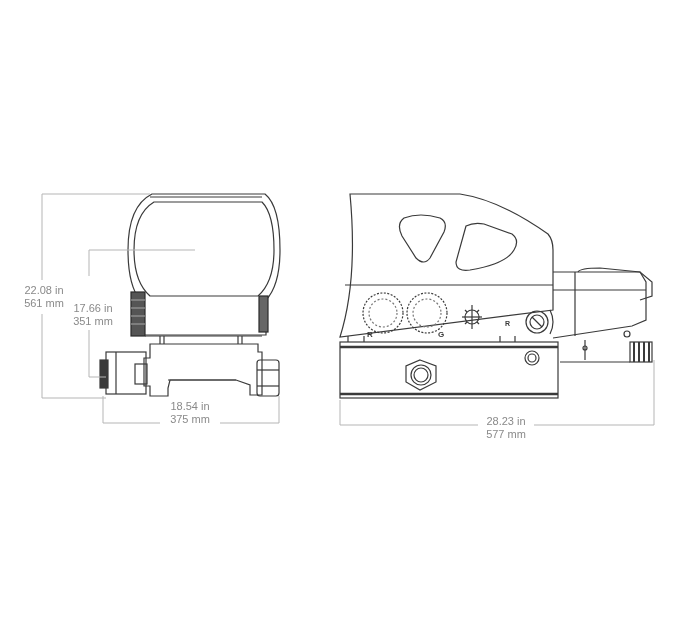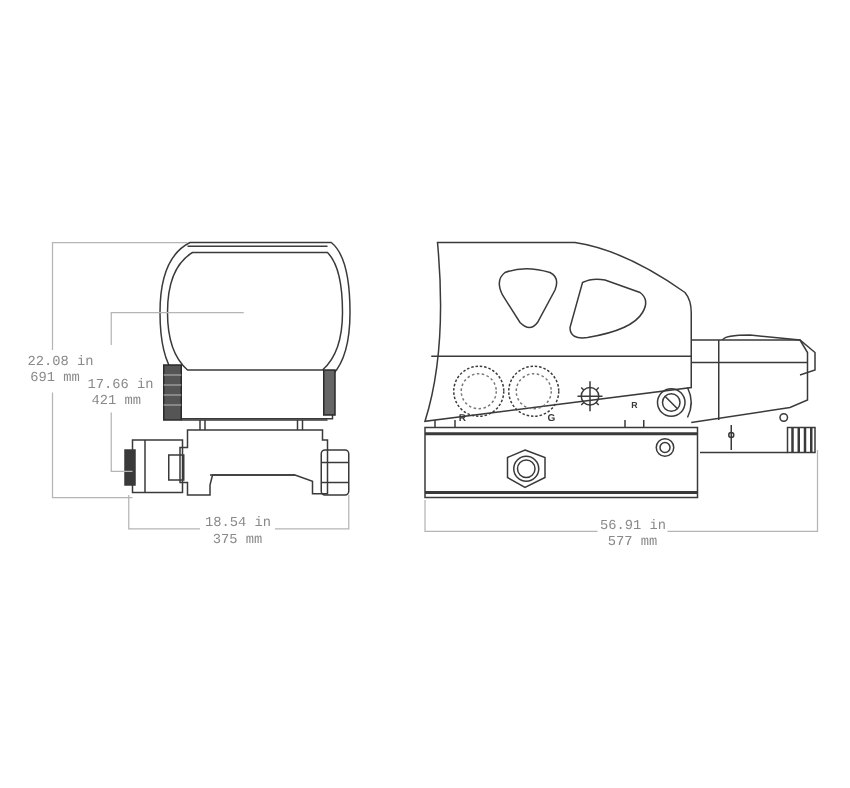--- a/index.html
+++ b/index.html
@@ -1,18 +1,18 @@
 <!DOCTYPE html>
 <html><head>
 <meta charset="utf-8">
 <style>
   html, body { margin: 0; padding: 0; background: #ffffff; }
   body { width: 680px; height: 630px; position: relative; overflow: hidden; font-family: "Liberation Sans", sans-serif; }
   svg { position: absolute; left: 0; top: 0; }
-  .dim-label { position: absolute; font-family: Liberation Mono, monospace; font-size: 11px; color: #8a8a8a; line-height: 13px; text-align: center; white-space: nowrap; }
+  .dim-label { position: absolute; font-family: Liberation Sans, sans-serif; font-size: 11px; color: #8a8a8a; line-height: 13px; text-align: center; white-space: nowrap; }
 </style>
 </head>
 <body>
 
 <svg width="680" height="630" viewBox="0 0 680 630">
 
   <g fill="none" stroke="#3a3a3a" stroke-width="1.2">
 
     <path d="M152,194 L265,194 Q280,206 280,250 Q280,285 266,300 L266,335 L140,335 L140,300 Q128,285 128,250 Q128,206 152,194 Z"></path>
 
@@ -122,26 +122,26 @@
   </g>
 
   <g fill="none" stroke="#b5b5b5" stroke-width="1">
     <polyline points="340,400 340,425 478,425"></polyline>
     <polyline points="534,425 654,425 654,360"></polyline>
   </g>
 </svg>
 
 <div class="dim-label" style="left:22px; top:284px; width:44px;">
   <div>22.08 in</div>
-  <div>691 mm</div>
+  <div>561 mm</div>
 </div>
 <div class="dim-label" style="left:70px; top:302px; width:46px;">
   <div>17.66 in</div>
-  <div>421 mm</div>
+  <div>351 mm</div>
 </div>
-<div class="dim-label" style="left:164px; top:413px; width:52px;">
+<div class="dim-label" style="left:164px; top:400px; width:52px;">
   <div>18.54 in</div>
   <div>375 mm</div>
 </div>
 <div class="dim-label" style="left:480px; top:415px; width:52px;">
-  <div>56.91 in</div>
+  <div>28.23 in</div>
   <div>577 mm</div>
 </div>
 
 </body></html>

